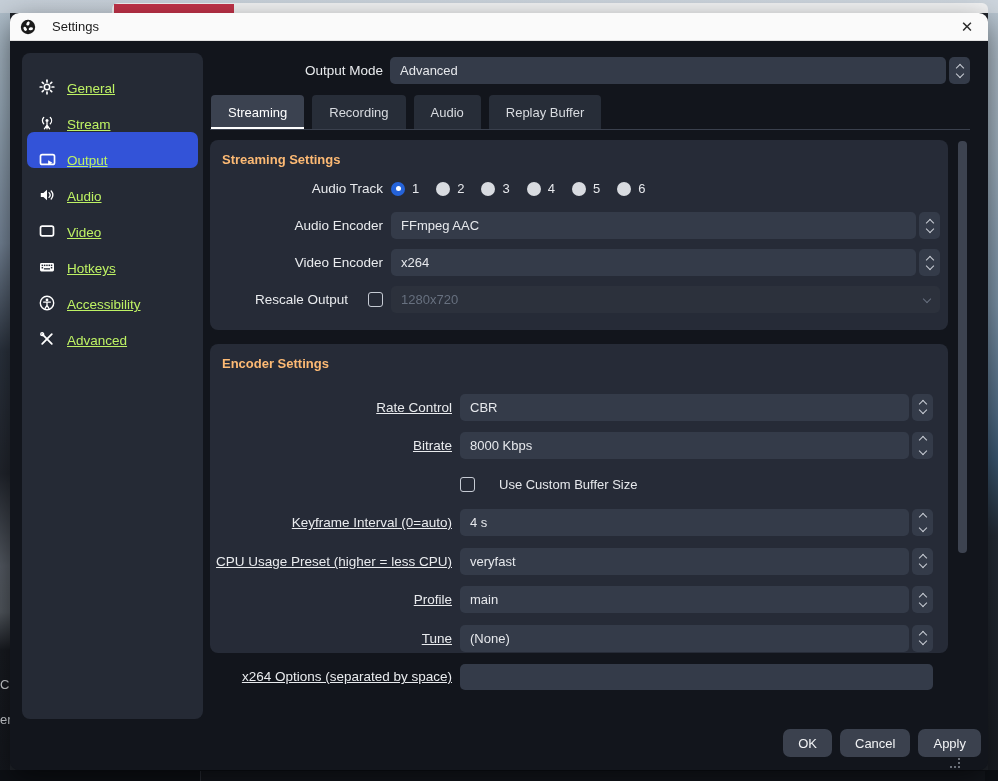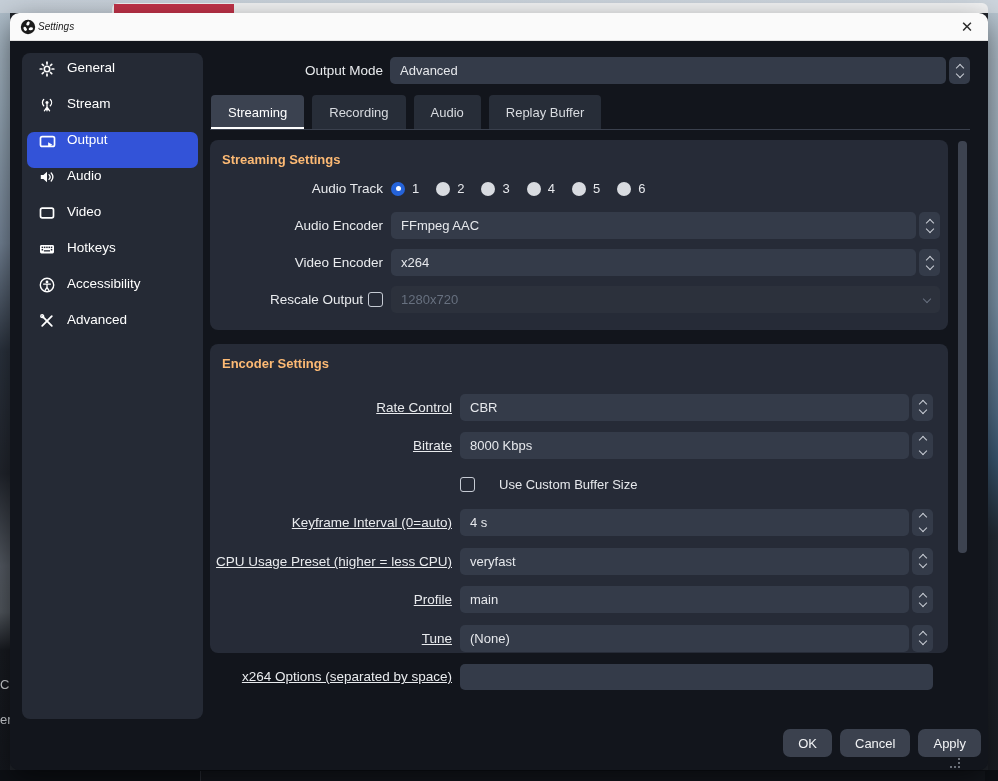--- a/index.html
+++ b/index.html
@@ -25,31 +25,31 @@
   .bg-cuttext { position:absolute; left:0; width:11px; overflow:hidden; color:#d4d7db;
                 font-size:13px; line-height:16px; white-space:nowrap; }
 
   
   .window { position:absolute; left:10px; top:13px; width:978px; height:757px;
             border-radius:9px; overflow:hidden; box-shadow:0 10px 30px rgba(0,0,0,.55);
             background:#11141b; }
   .titlebar { position:relative; height:28px; background:#fafafa; border-bottom:1px solid #e2e2e2;
               display:flex; align-items:center; }
   .titlebar .logo { width:16px; height:16px; margin-left:10px; }
-  .titlebar .title { margin-left:2px; font-size:10px; color:#1b1b1b;font-style:italic; }
+  .titlebar .title { margin-left:16px; font-size:13px; color:#1b1b1b; }
   .close-btn { position:absolute; right:10px; top:3px; width:22px; height:22px; display:flex;
                align-items:center; justify-content:center; font-size:15px; color:#2a2a2a; cursor:pointer; }
 
   .window-body { position:relative; height:729px; background:#12151c; }
 
   
   .sidebar { position:absolute; left:12px; top:12px; width:181px; height:666px;
              background:#252a35; border-radius:8px; padding-top:7px; }
-  .side-item { display:flex; align-items:flex-start; height:36px; margin:0 5px; border-radius:7px;
-               padding-left:11px; color:#ffffff; font-size:13.5px; cursor:pointer; }
+  .side-item { display:flex; align-items:flex-end; height:36px; margin:0 5px; border-radius:7px;
+               padding-left:11px; color:#bef264; font-size:13.5px; cursor:pointer;text-decoration:underline; }
   .side-item .icon { width:18px; height:18px; margin-right:11px; display:flex;
                      align-items:center; justify-content:center; }
   .side-item.selected { background:#3353d8; }
 
   
   .om-label { position:absolute; left:130px; top:16px; width:243px; height:27px; line-height:27px;
               text-align:right; color:#e9ebee; font-size:13.5px; }
   .combo { display:flex; align-items:stretch; height:27px; }
   .combo .field { flex:1; background:#343b49; border-radius:5px; padding:0 10px; color:#e6e8ec;
                   font-size:13px; display:flex; align-items:center; overflow:hidden; white-space:nowrap; }
@@ -90,21 +90,21 @@
   .panel.p2 .ctrl { margin-right:15px; }
 
   .radios { display:flex; align-items:center; gap:17px; }
   .radio-group { display:flex; align-items:center; gap:7px; color:#e6e8ec; font-size:13px; cursor:pointer; }
   .radio { width:14px; height:14px; border-radius:50%; background:#d8dbe0; position:relative; }
   .radio.sel { background:#2563d9; }
   .radio.sel::after { content:""; position:absolute; inset:4.5px; border-radius:50%; background:#fff; }
 
   .checkbox { width:15px; height:15px; border:1px solid #c6cbd4; border-radius:3px; background:transparent;
               flex:0 0 15px; cursor:pointer; }
-  .lbl-flex { display:flex; align-items:center; justify-content:flex-end; gap:5px; }
+  .lbl-flex { display:flex; align-items:center; justify-content:flex-end; gap:20px; }
   .cb-row { display:flex; align-items:center; gap:24px; color:#e6e8ec; font-size:13px; }
   .in-chev { margin-left:auto; }
 
   .text-input { width:100%; height:26px; background:#343b49; border:none; border-radius:5px;
                 padding:0 10px; color:#e6e8ec; font-size:13px; outline:none; }
 
   
   .scroll-thumb { position:absolute; left:948px; top:100px; width:9px; height:412px;
                   background:#3d4350; border-radius:4px; cursor:pointer; }
 

